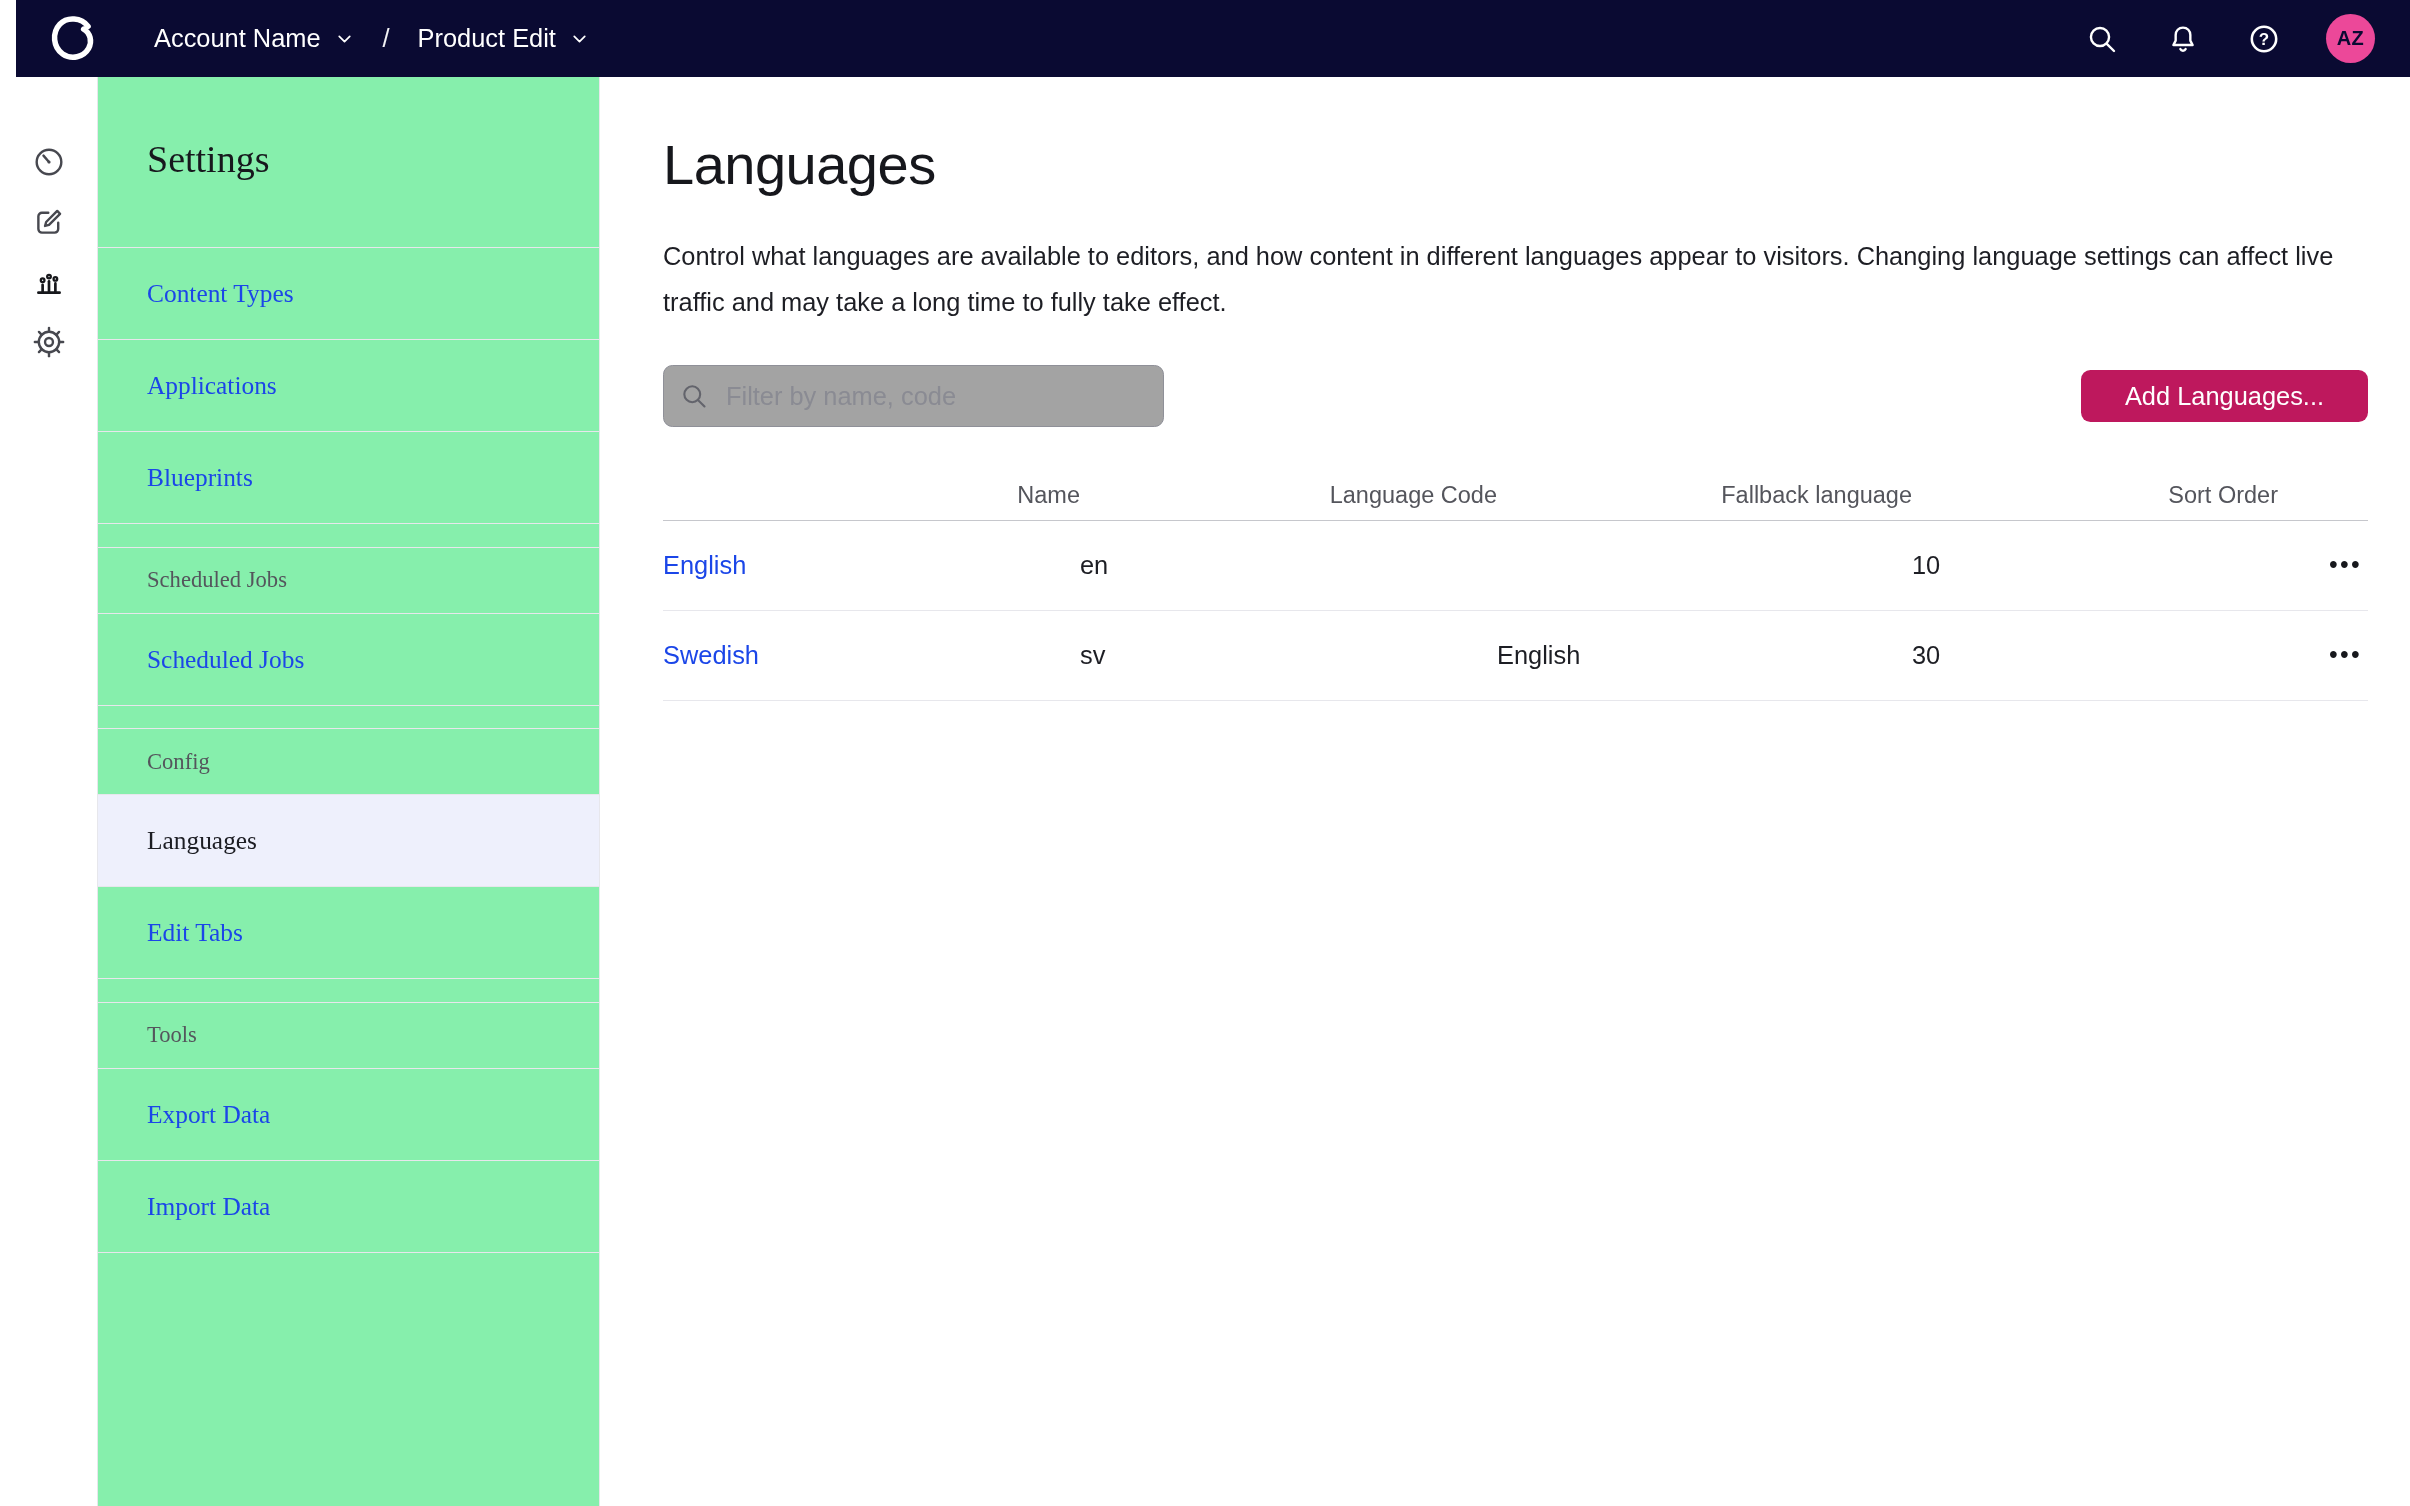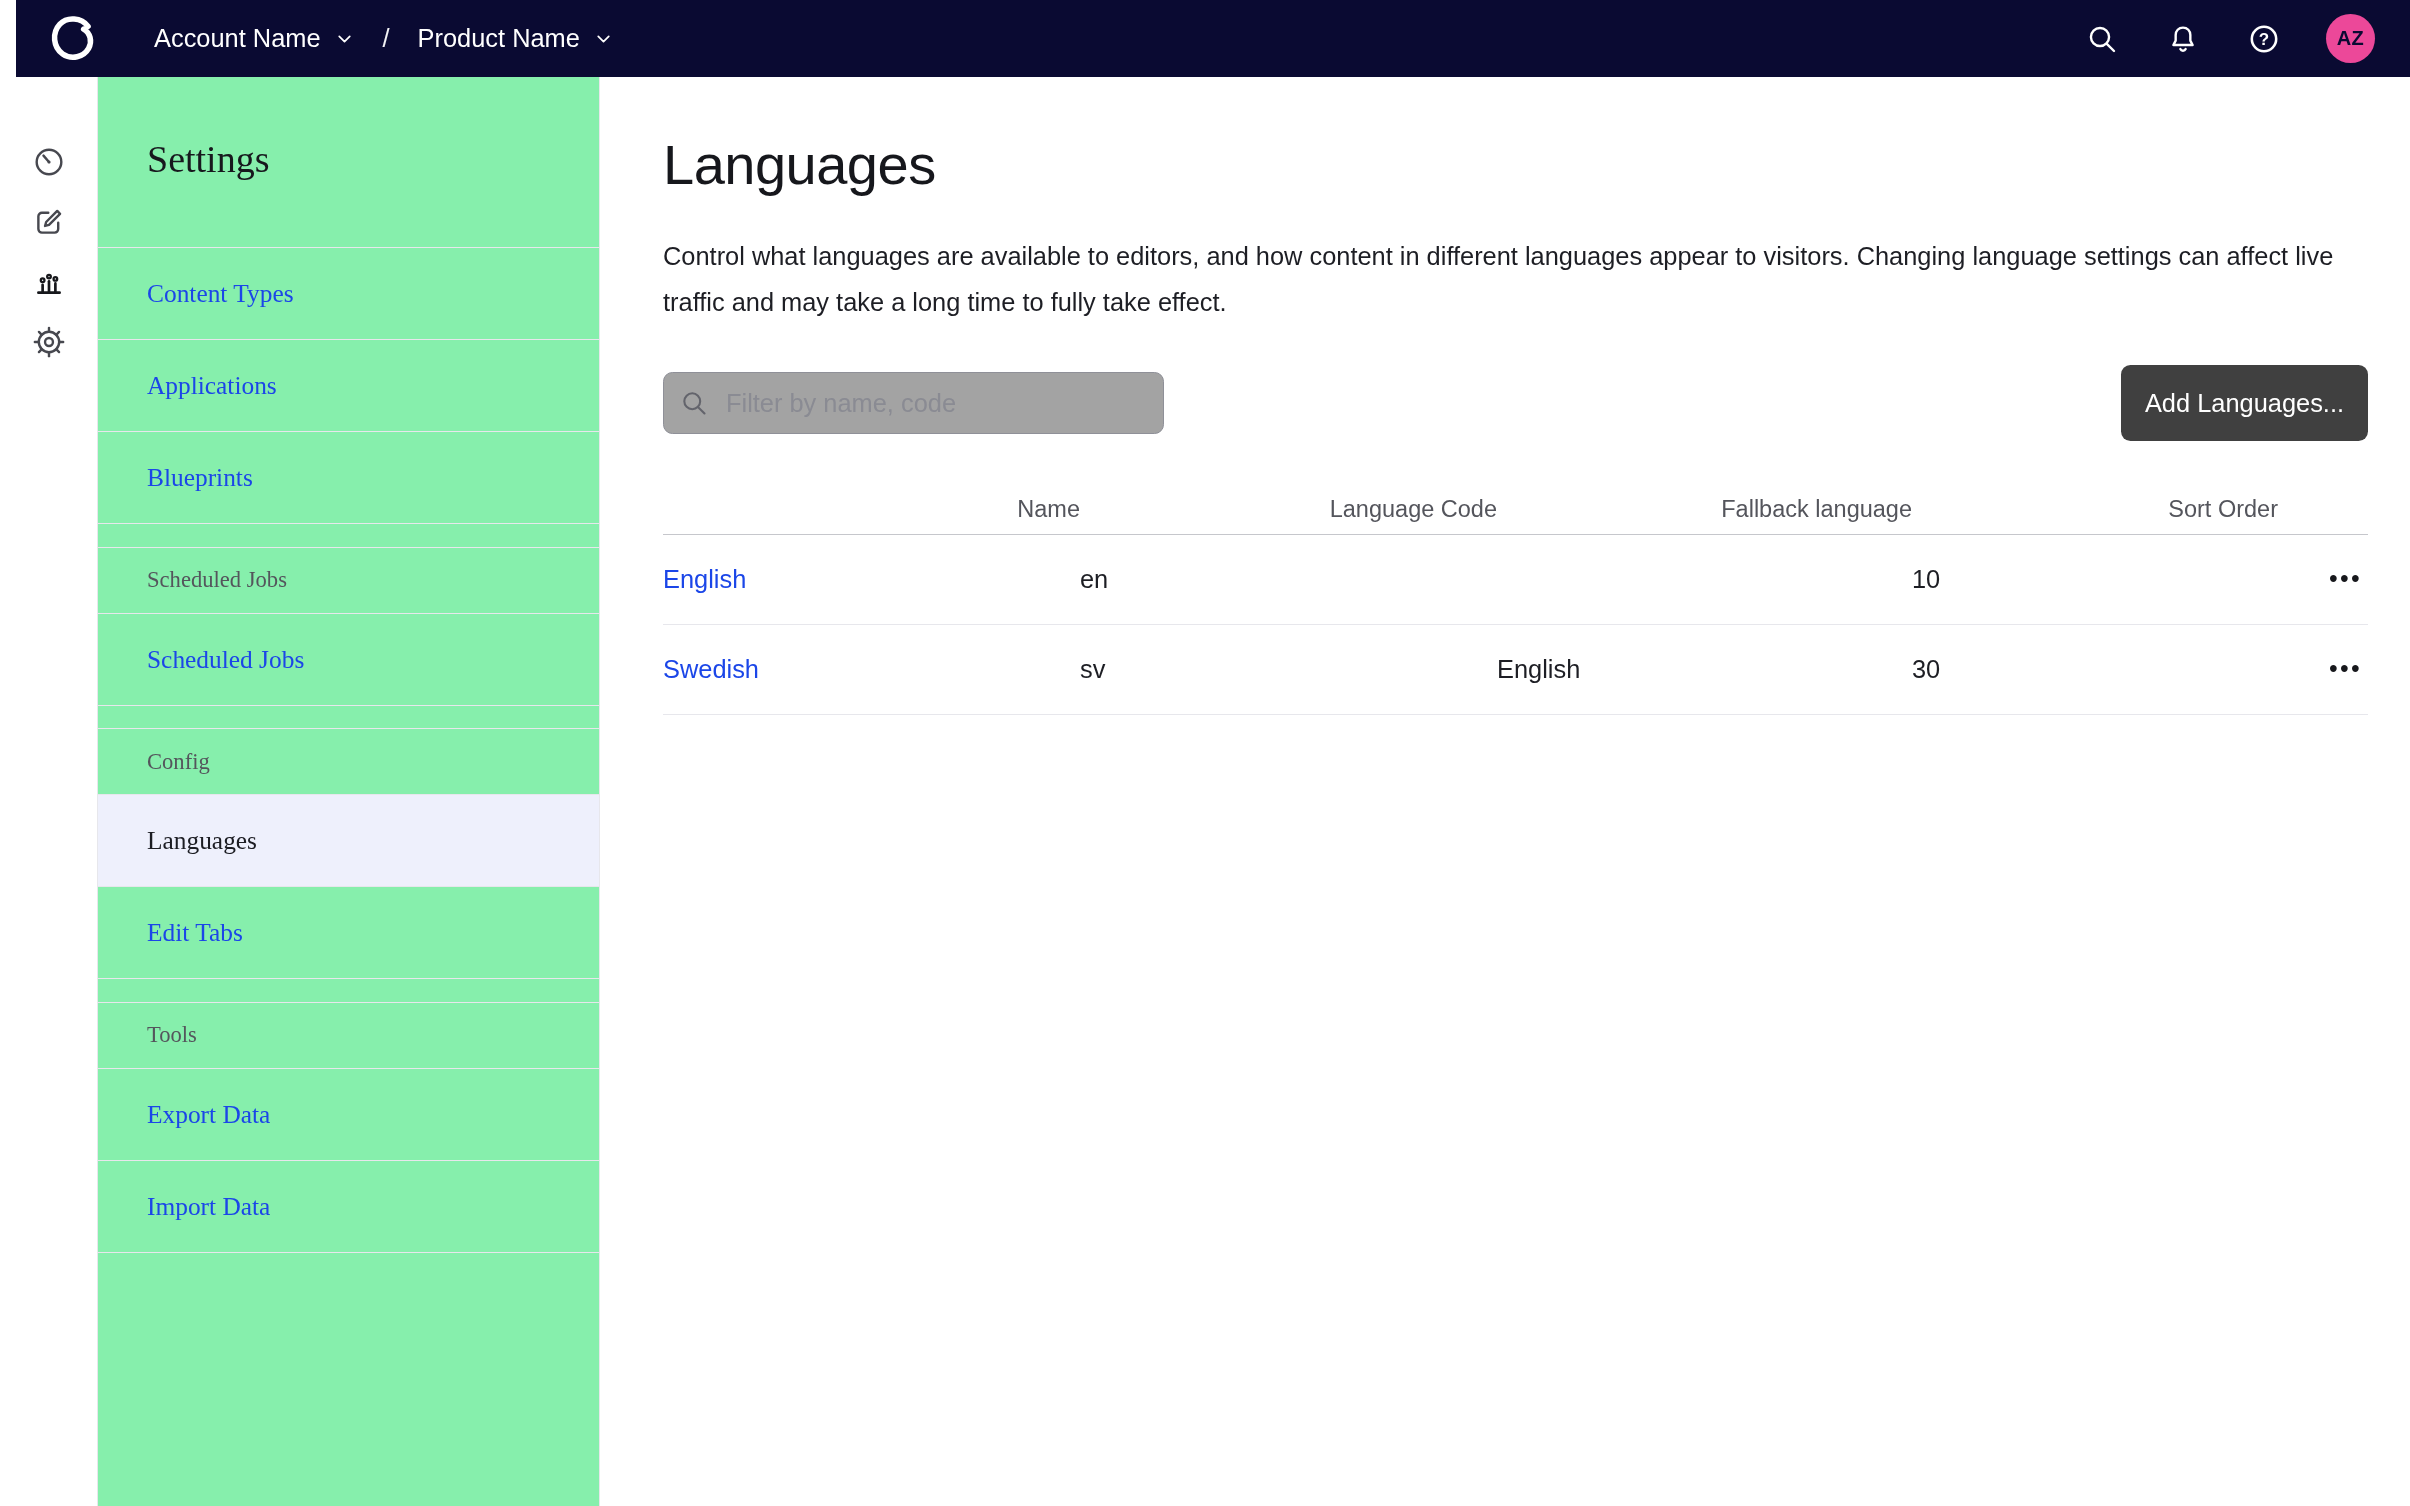--- a/index.html
+++ b/index.html
@@ -31,21 +31,21 @@
 
   
   .main { position: absolute; top: 77px; left: 601px; right: 0; bottom: 0; padding: 55px 43px 0 62px; overflow: hidden; background: #ffffff; }
   .page-title { margin: 0; font-size: 56px; font-weight: 500; color: #16171c; letter-spacing: -0.5px; }
   .page-desc { margin: 36px 0 0 0; font-size: 25.4px; line-height: 46px; color: #1d1e24; max-width: 1709px; }
   .filter-row { margin-top: 40px; display: flex; align-items: center; justify-content: space-between; }
   .search-box { position: relative; width: 501px; }
   .search-box input { width: 100%; height: 62px; border: 0.9px solid #8f9098; border-radius: 9.4px; padding: 0 19px 0 62px; font-size: 25.4px; color: #1d1e24; font-family: inherit; background: #a3a3a3; outline: none; }
   .search-box input::placeholder { color: #8a8b93; }
   .search-glyph { position: absolute; left: 17px; top: 50%; transform: translateY(-50%); }
-  .add-btn { height: 76px; padding: 0 24px; background: #404040; color: #ffffff; border: none; border-radius: 9.4px; font-size: 25.4px; font-family: inherit; cursor: pointer; }
+  .add-btn { height: 52px; padding: 0 44px; background: #be185d; color: #ffffff; border: none; border-radius: 9.4px; font-size: 25.4px; font-family: inherit; cursor: pointer; }
 
   .table { margin-top: 43px; }
   .lang-grid { display: grid; grid-template-columns: 417px 417px 415px 1fr 90px; align-items: center; }
   .thead { height: 51px; font-size: 23.5px; color: #54555c; border-bottom: 0.9px solid #c6c7cc; text-align: right; }
   .trow { height: 90px; font-size: 25.4px; color: #1d1e24; border-bottom: 0.9px solid #e7e7ec; }
   .td-link { color: #1b46e8; cursor: pointer; }
   .row-menu { justify-self: end; background: none; border: none; padding: 5.6px 5.6px; font-size: 23.5px; font-weight: 700; letter-spacing: 2.8px; color: #17181c; cursor: pointer; font-family: inherit; }
 </style>
 </head>
 <body>
@@ -60,21 +60,21 @@
   <div class="crumb-btn">
     <span>Account Name</span>
     <svg width="21" height="21" viewBox="0 0 24 24">
       <path d="M6 9.5l6 6 6-6" fill="none" stroke="#ffffff" stroke-width="2" stroke-linecap="round" stroke-linejoin="round"></path>
     </svg>
   </div>
 
   <span class="crumb-sep">/</span>
 
   <div class="crumb-btn">
-    <span>Product Name</span>
+    <span>Product Edit</span>
     <svg width="21" height="21" viewBox="0 0 24 24">
       <path d="M6 9.5l6 6 6-6" fill="none" stroke="#ffffff" stroke-width="2" stroke-linecap="round" stroke-linejoin="round"></path>
     </svg>
   </div>
 
   <div class="topbar-right">
     <div class="tb-icon">
       <svg width="32" height="32" viewBox="0 0 24 24">
         <circle cx="10.5" cy="10.5" r="6.8" fill="none" stroke="#ffffff" stroke-width="1.8"></circle>
         <line x1="15.6" y1="15.6" x2="21" y2="21" stroke="#ffffff" stroke-width="1.8" stroke-linecap="round"></line>

